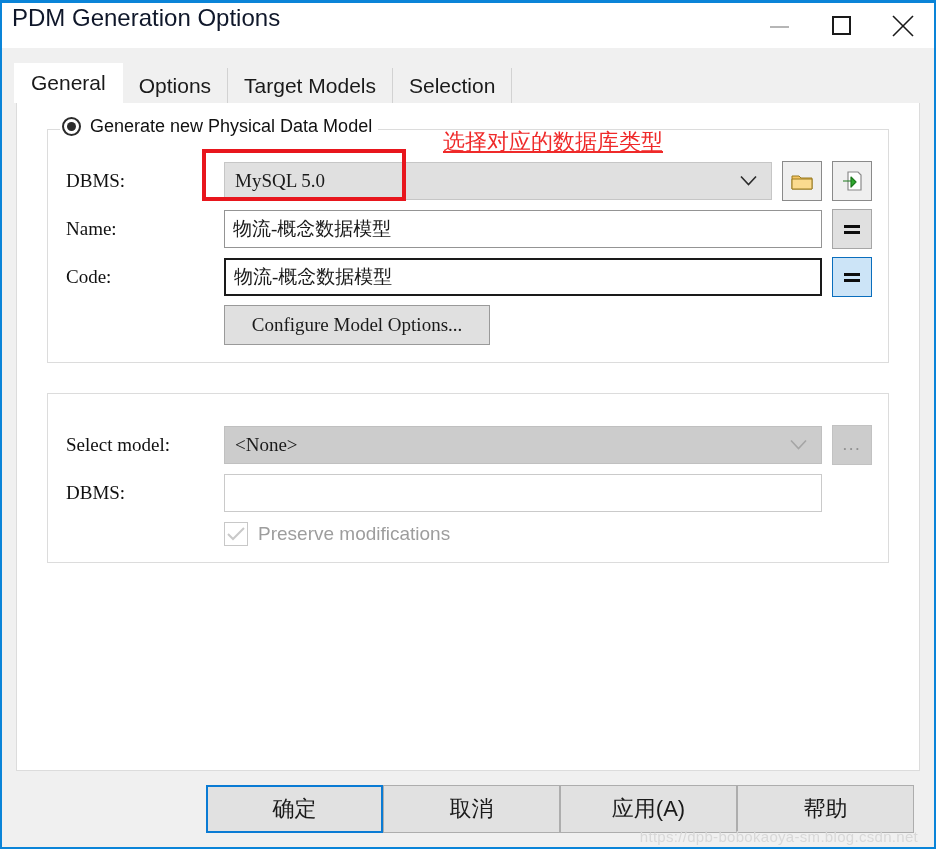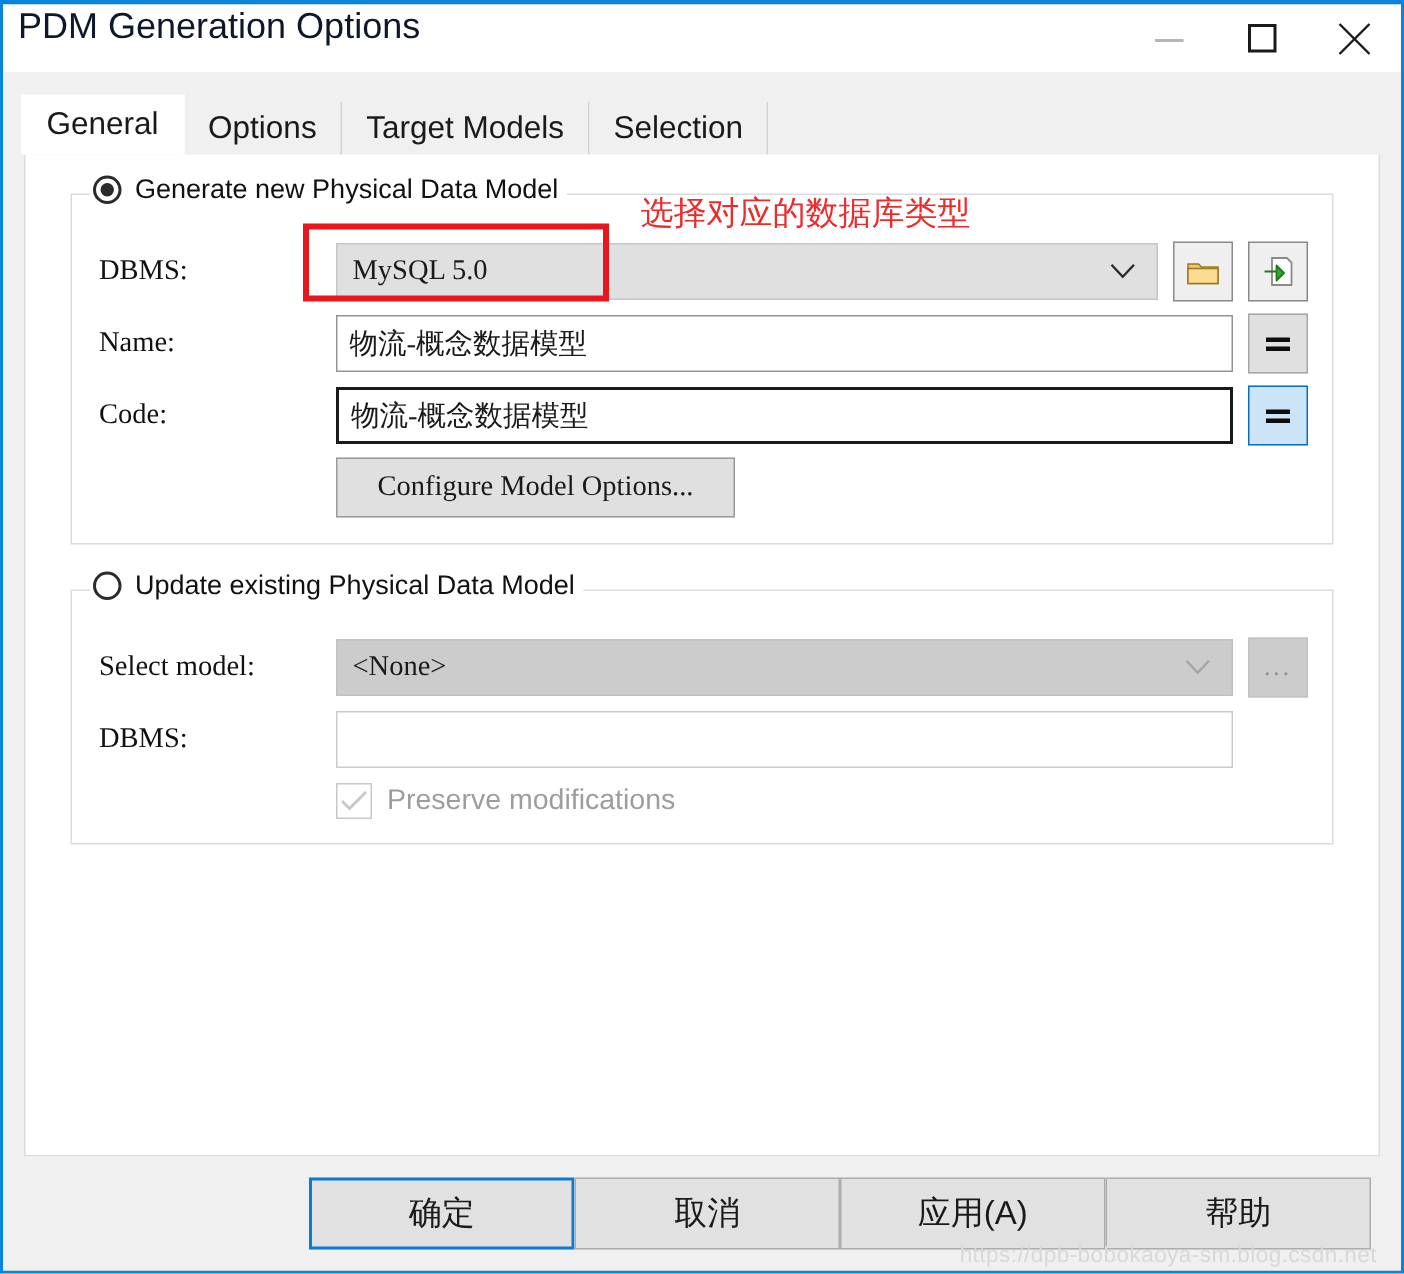--- a/index.html
+++ b/index.html
@@ -374,24 +374,20 @@
 
       <div class="row" style="margin-bottom:2px;">
         <div class="row-label"></div>
         <div class="wide-btn">
           <span>Configure Model Options...</span>
         </div>
       </div>
     </div>
 
     <div class="group" style="margin-top:30px;">
-      <div class="group-legend">
-        <span class="radio off"></span>
-        <span>Update existing Physical Data Model</span>
-      </div>
 
       <div class="row" style="margin-top:14px;">
         <div class="row-label">Select model:</div>
         <div class="field-wrap">
           <div class="combo disabled">
             <span>&lt;None&gt;</span>
             <svg class="chev" width="17" height="11" viewBox="0 0 17 11">
               <polyline points="1,1 8.5,9 16,1" fill="none" stroke="#a5a5a5" stroke-width="1.6"></polyline>
             </svg>
           </div>
@@ -415,21 +411,21 @@
         <span class="checkbox">
           <svg width="18" height="14" viewBox="0 0 18 14">
             <polyline points="1,7 6,12 17,1" fill="none" stroke="#c9c9c9" stroke-width="2"></polyline>
           </svg>
         </span>
         <span class="cb-label">Preserve modifications</span>
       </div>
     </div>
 
     <div class="anno-box" style="left:185px; top:46px; width:204px; height:52px;"></div>
-    <div class="anno-text" style="left:410px; top:24px;">选择对应的数据库类型</div>
+    <div class="anno-text" style="left:426px; top:24px;text-decoration:underline;">选择对应的数据库类型</div>
 
   </div>
 
   <div class="footer">
     <div class="dlg-btn default">
       <span>确定</span>
     </div>
     <div class="dlg-btn">
       <span>取消</span>
     </div>

